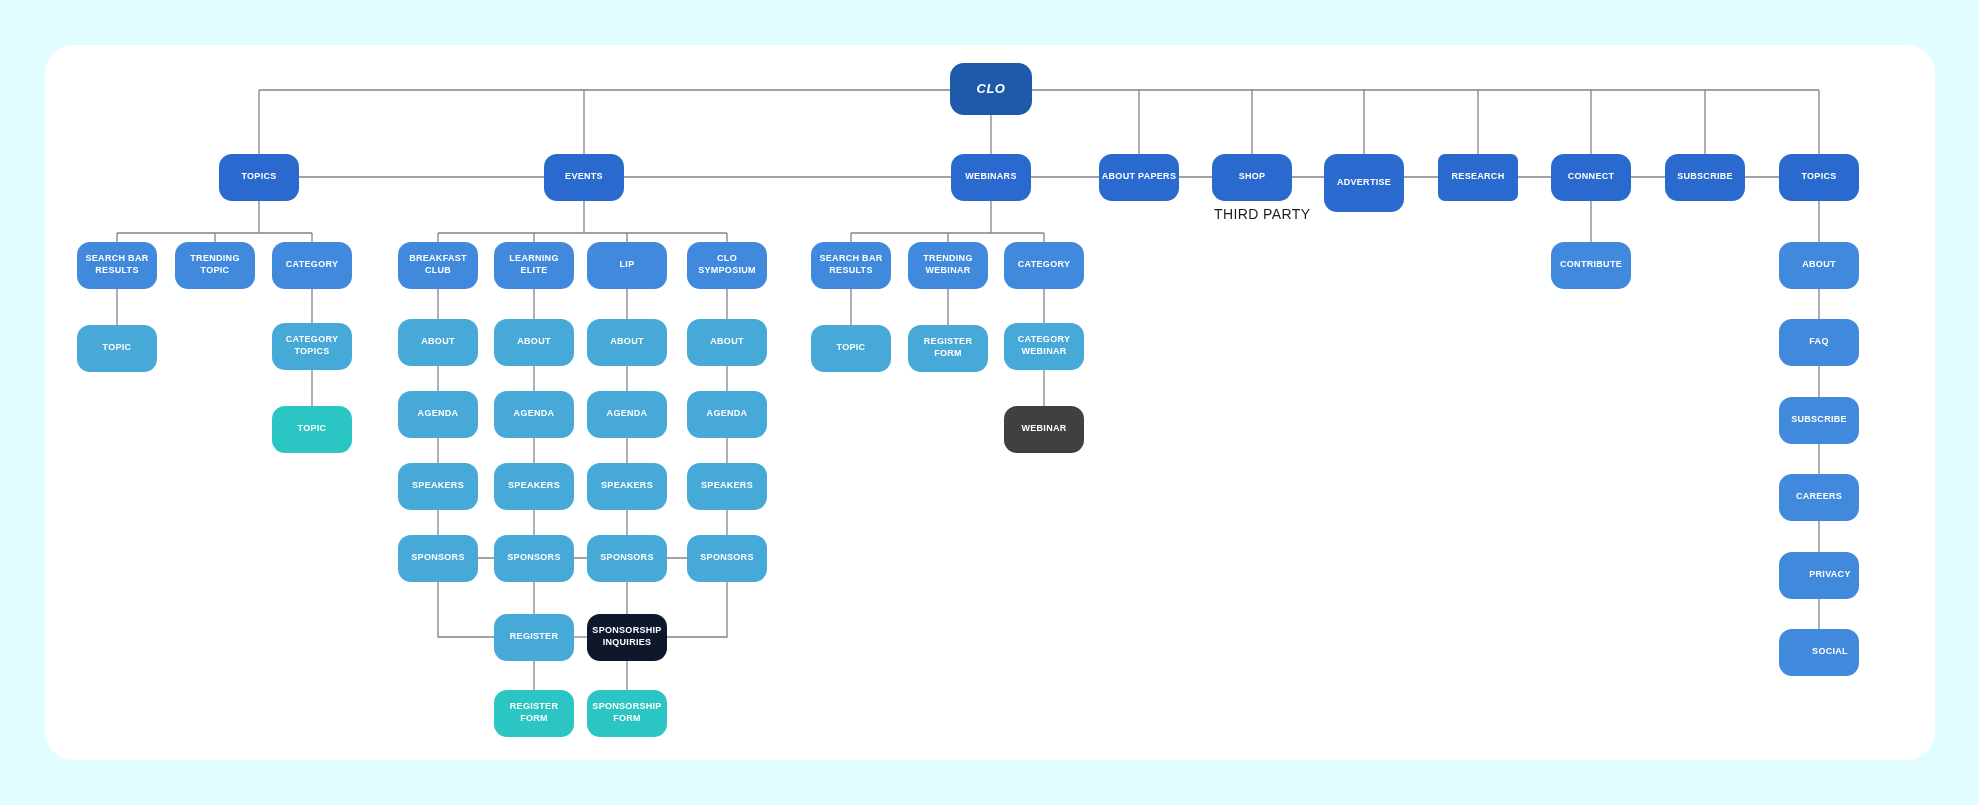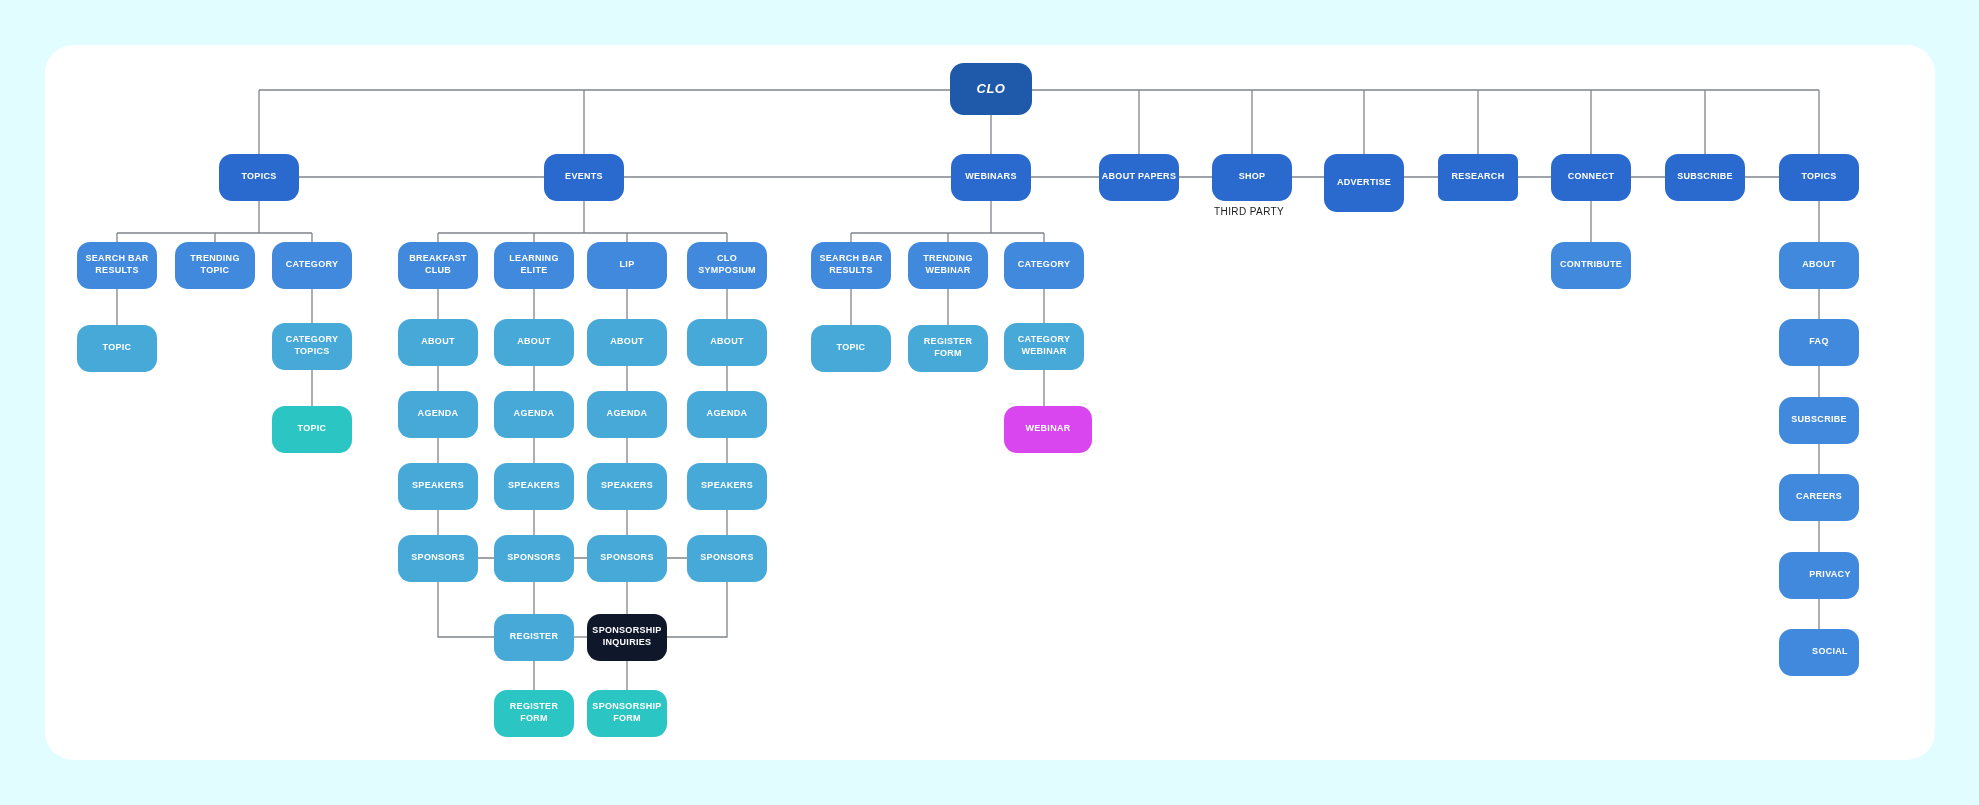--- a/index.html
+++ b/index.html
@@ -16,21 +16,21 @@
   .edges{position:absolute;left:0;top:0;z-index:1;}
   .layer{position:absolute;left:0;top:0;width:100%;height:100%;z-index:2;}
   .node{
     position:absolute;display:flex;align-items:center;justify-content:center;
     box-sizing:border-box;padding:0 2px;text-align:center;
     color:#fff;font-weight:bold;font-size:9px;line-height:1.3;letter-spacing:.3px;
     border-radius:13px;cursor:pointer;user-select:none;
   }
   .node.root{font-size:13px;letter-spacing:.5px;border-radius:14px;font-style:italic;}
   .annotation{
-    position:absolute;z-index:2;font-size:10px;letter-spacing:.4px;
+    position:absolute;z-index:2;font-size:14px;letter-spacing:.4px;
     color:#1c1c1c;white-space:nowrap;
   }
 </style>
 </head>
 <body style="background: rgb(225, 253, 255);">
 
 <div class="stage">
   <div class="card" style="background: rgb(255, 255, 255);"></div>
   <svg class="edges" id="edges" width="1979" height="805" viewBox="0 0 1979 805">
       <polyline points="259,90 1819,90" fill="none" stroke="#7F858B" stroke-width="1.3"></polyline>
@@ -141,21 +141,21 @@
       <div class="node" style="left: 494px; top: 613.5px; width: 80px; height: 47px; background: rgb(71, 169, 216); color: rgb(255, 255, 255);">REGISTER</div>
       <div class="node" style="left: 587px; top: 613.5px; width: 80px; height: 47px; background: #0f172a; color: rgb(255, 255, 255);">SPONSORSHIP INQUIRIES</div>
       <div class="node" style="left: 494px; top: 689.5px; width: 80px; height: 47px; background: rgb(43, 197, 196); color: rgb(255, 255, 255);">REGISTER FORM</div>
       <div class="node" style="left: 587px; top: 689.5px; width: 80px; height: 47px; background: rgb(43, 197, 196); color: rgb(255, 255, 255);">SPONSORSHIP FORM</div>
       <div class="node" style="left: 811px; top: 241.5px; width: 80px; height: 47px; background: rgb(65, 137, 220); color: rgb(255, 255, 255);">SEARCH BAR RESULTS</div>
       <div class="node" style="left: 908px; top: 241.5px; width: 80px; height: 47px; background: rgb(65, 137, 220); color: rgb(255, 255, 255);">TRENDING WEBINAR</div>
       <div class="node" style="left: 1004px; top: 241.5px; width: 80px; height: 47px; background: rgb(65, 137, 220); color: rgb(255, 255, 255);">CATEGORY</div>
       <div class="node" style="left: 811px; top: 324.5px; width: 80px; height: 47px; background: rgb(71, 169, 216); color: rgb(255, 255, 255);">TOPIC</div>
       <div class="node" style="left: 908px; top: 324.5px; width: 80px; height: 47px; background: rgb(71, 169, 216); color: rgb(255, 255, 255);">REGISTER FORM</div>
       <div class="node" style="left: 1004px; top: 322.5px; width: 80px; height: 47px; background: rgb(71, 169, 216); color: rgb(255, 255, 255);">CATEGORY WEBINAR</div>
-      <div class="node" style="left: 1004px; top: 405.5px; width: 88px; height: 47px; background: #d946ef; color: rgb(255, 255, 255);">WEBINAR</div>
+      <div class="node" style="left: 1004px; top: 405.5px; width: 80px; height: 47px; background: #404040; color: rgb(255, 255, 255);">WEBINAR</div>
       <div class="node" style="left: 1551px; top: 241.5px; width: 80px; height: 47px; background: rgb(65, 137, 220); color: rgb(255, 255, 255);">CONTRIBUTE</div>
       <div class="node" style="left: 1779px; top: 241.5px; width: 80px; height: 47px; background: rgb(65, 137, 220); color: rgb(255, 255, 255);">ABOUT</div>
       <div class="node" style="left: 1779px; top: 318.5px; width: 80px; height: 47px; background: rgb(65, 137, 220); color: rgb(255, 255, 255);">FAQ</div>
       <div class="node" style="left: 1779px; top: 396.5px; width: 80px; height: 47px; background: rgb(65, 137, 220); color: rgb(255, 255, 255);">SUBSCRIBE</div>
       <div class="node" style="left: 1779px; top: 473.5px; width: 80px; height: 47px; background: rgb(65, 137, 220); color: rgb(255, 255, 255);">CAREERS</div>
       <div class="node" style="left: 1779px; top: 551.5px; width: 80px; height: 47px; background: rgb(65, 137, 220); color: rgb(255, 255, 255); padding-left: 24px;">PRIVACY</div>
       <div class="node" style="left: 1779px; top: 628.5px; width: 80px; height: 47px; background: rgb(65, 137, 220); color: rgb(255, 255, 255); padding-left: 24px;">SOCIAL</div>
     </div>
   <div class="annotation" id="annotation" style="left: 1214px; top: 206px; color: rgb(28, 28, 28);">THIRD PARTY</div>
 </div>

